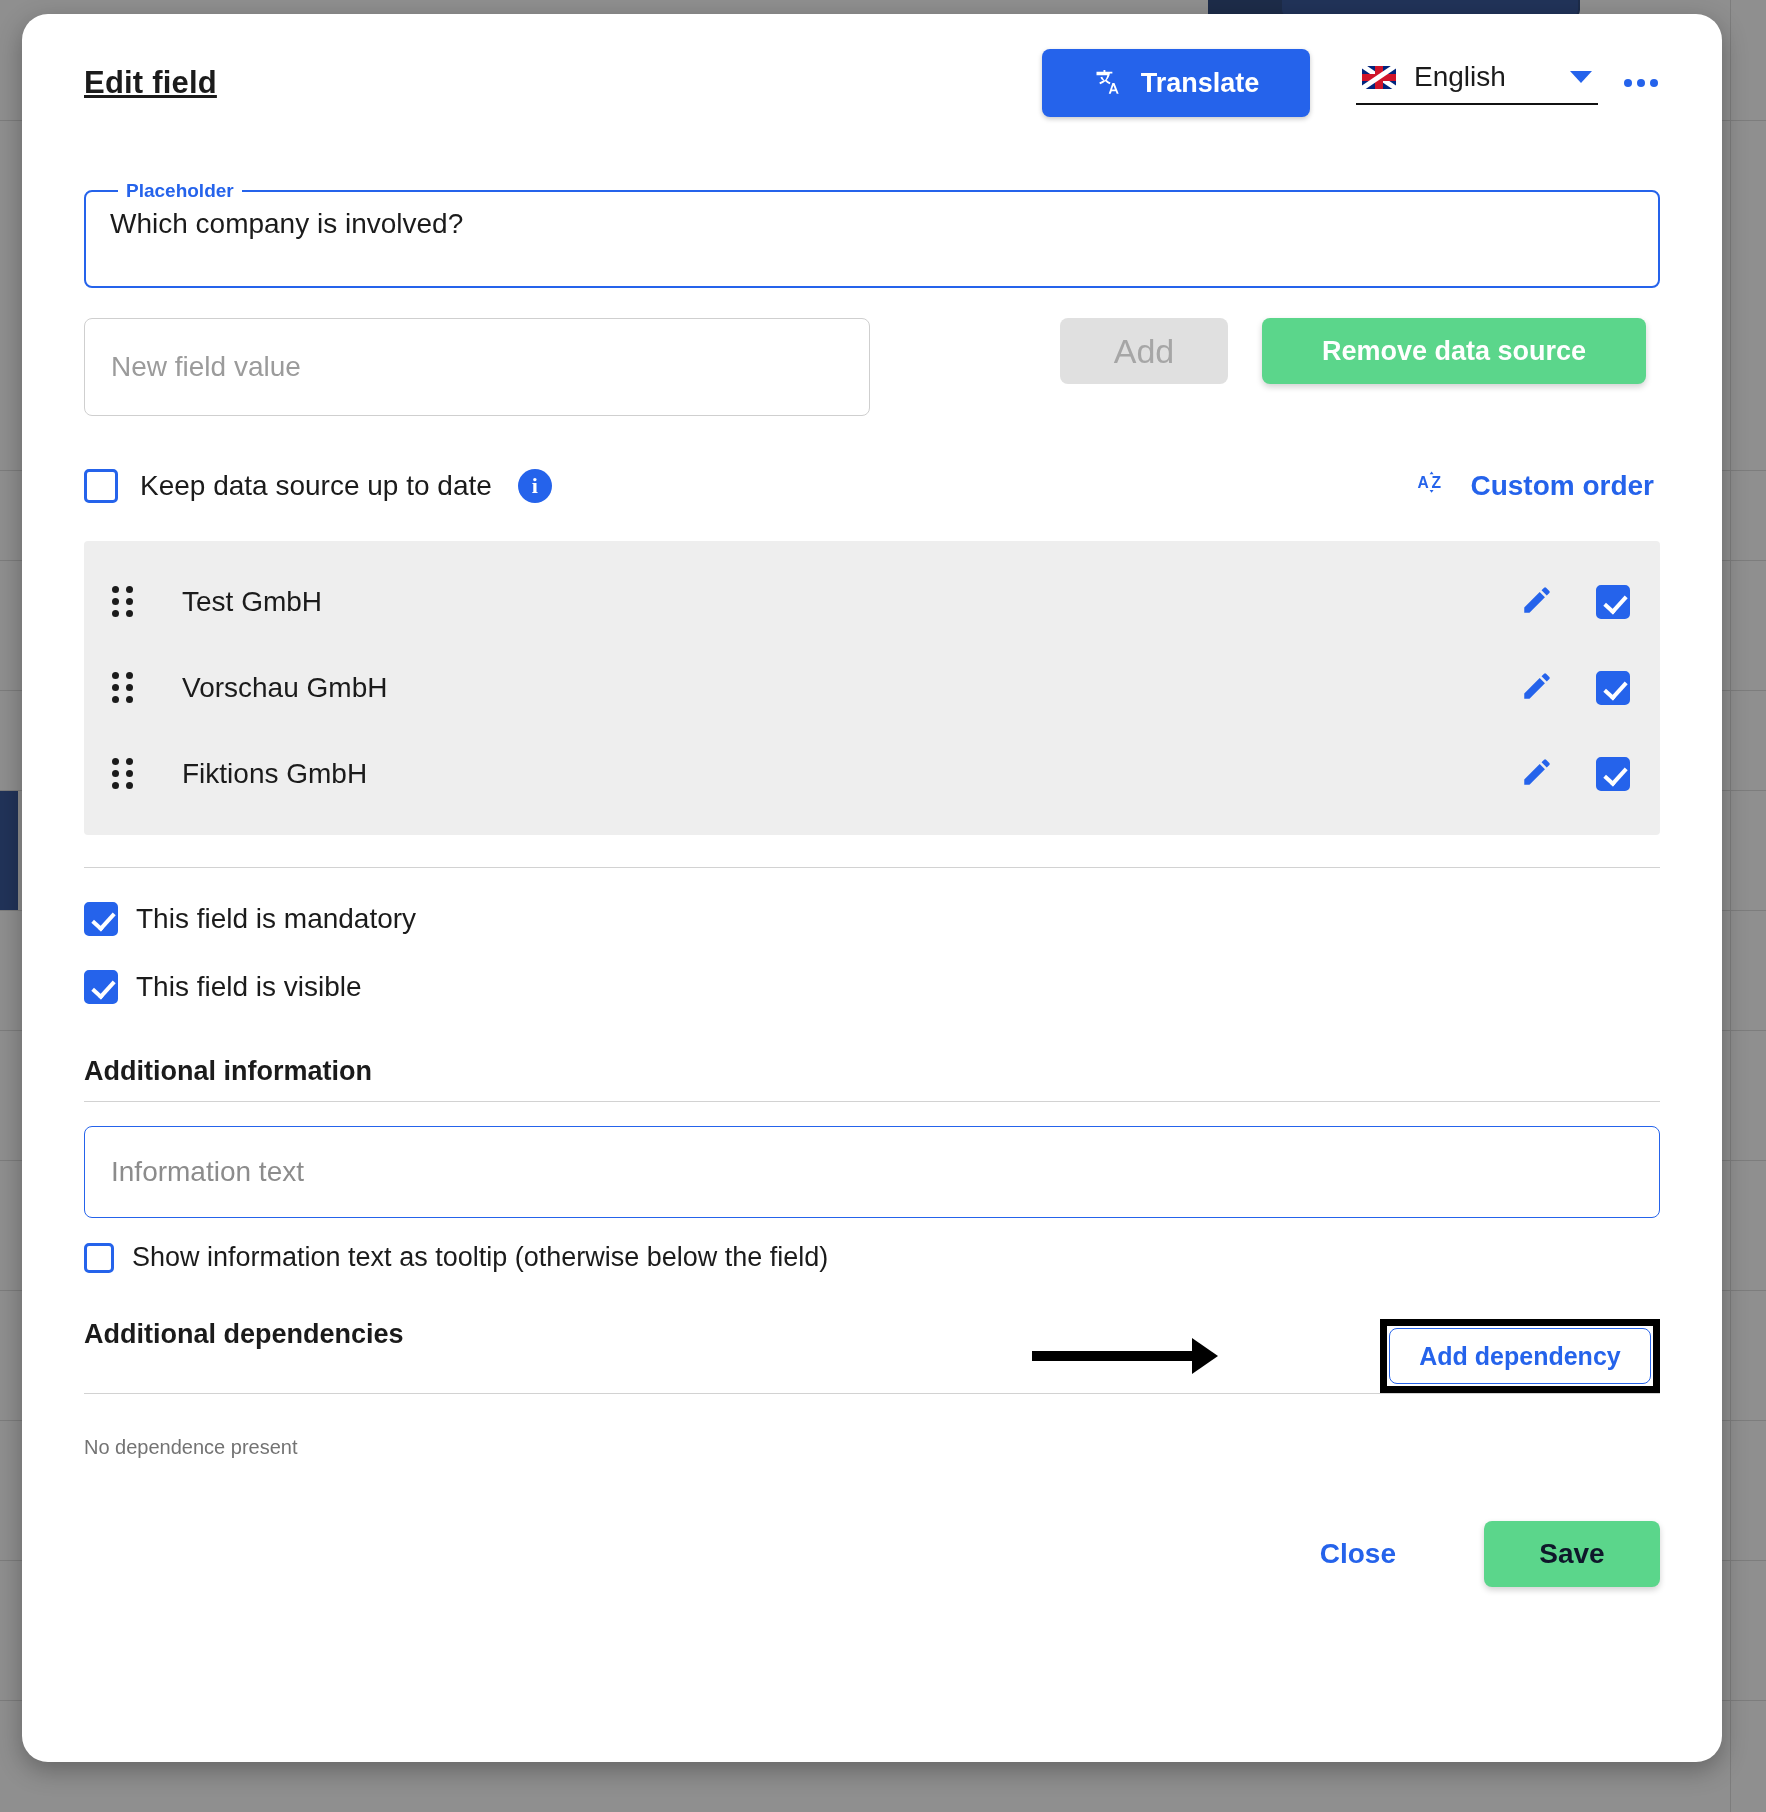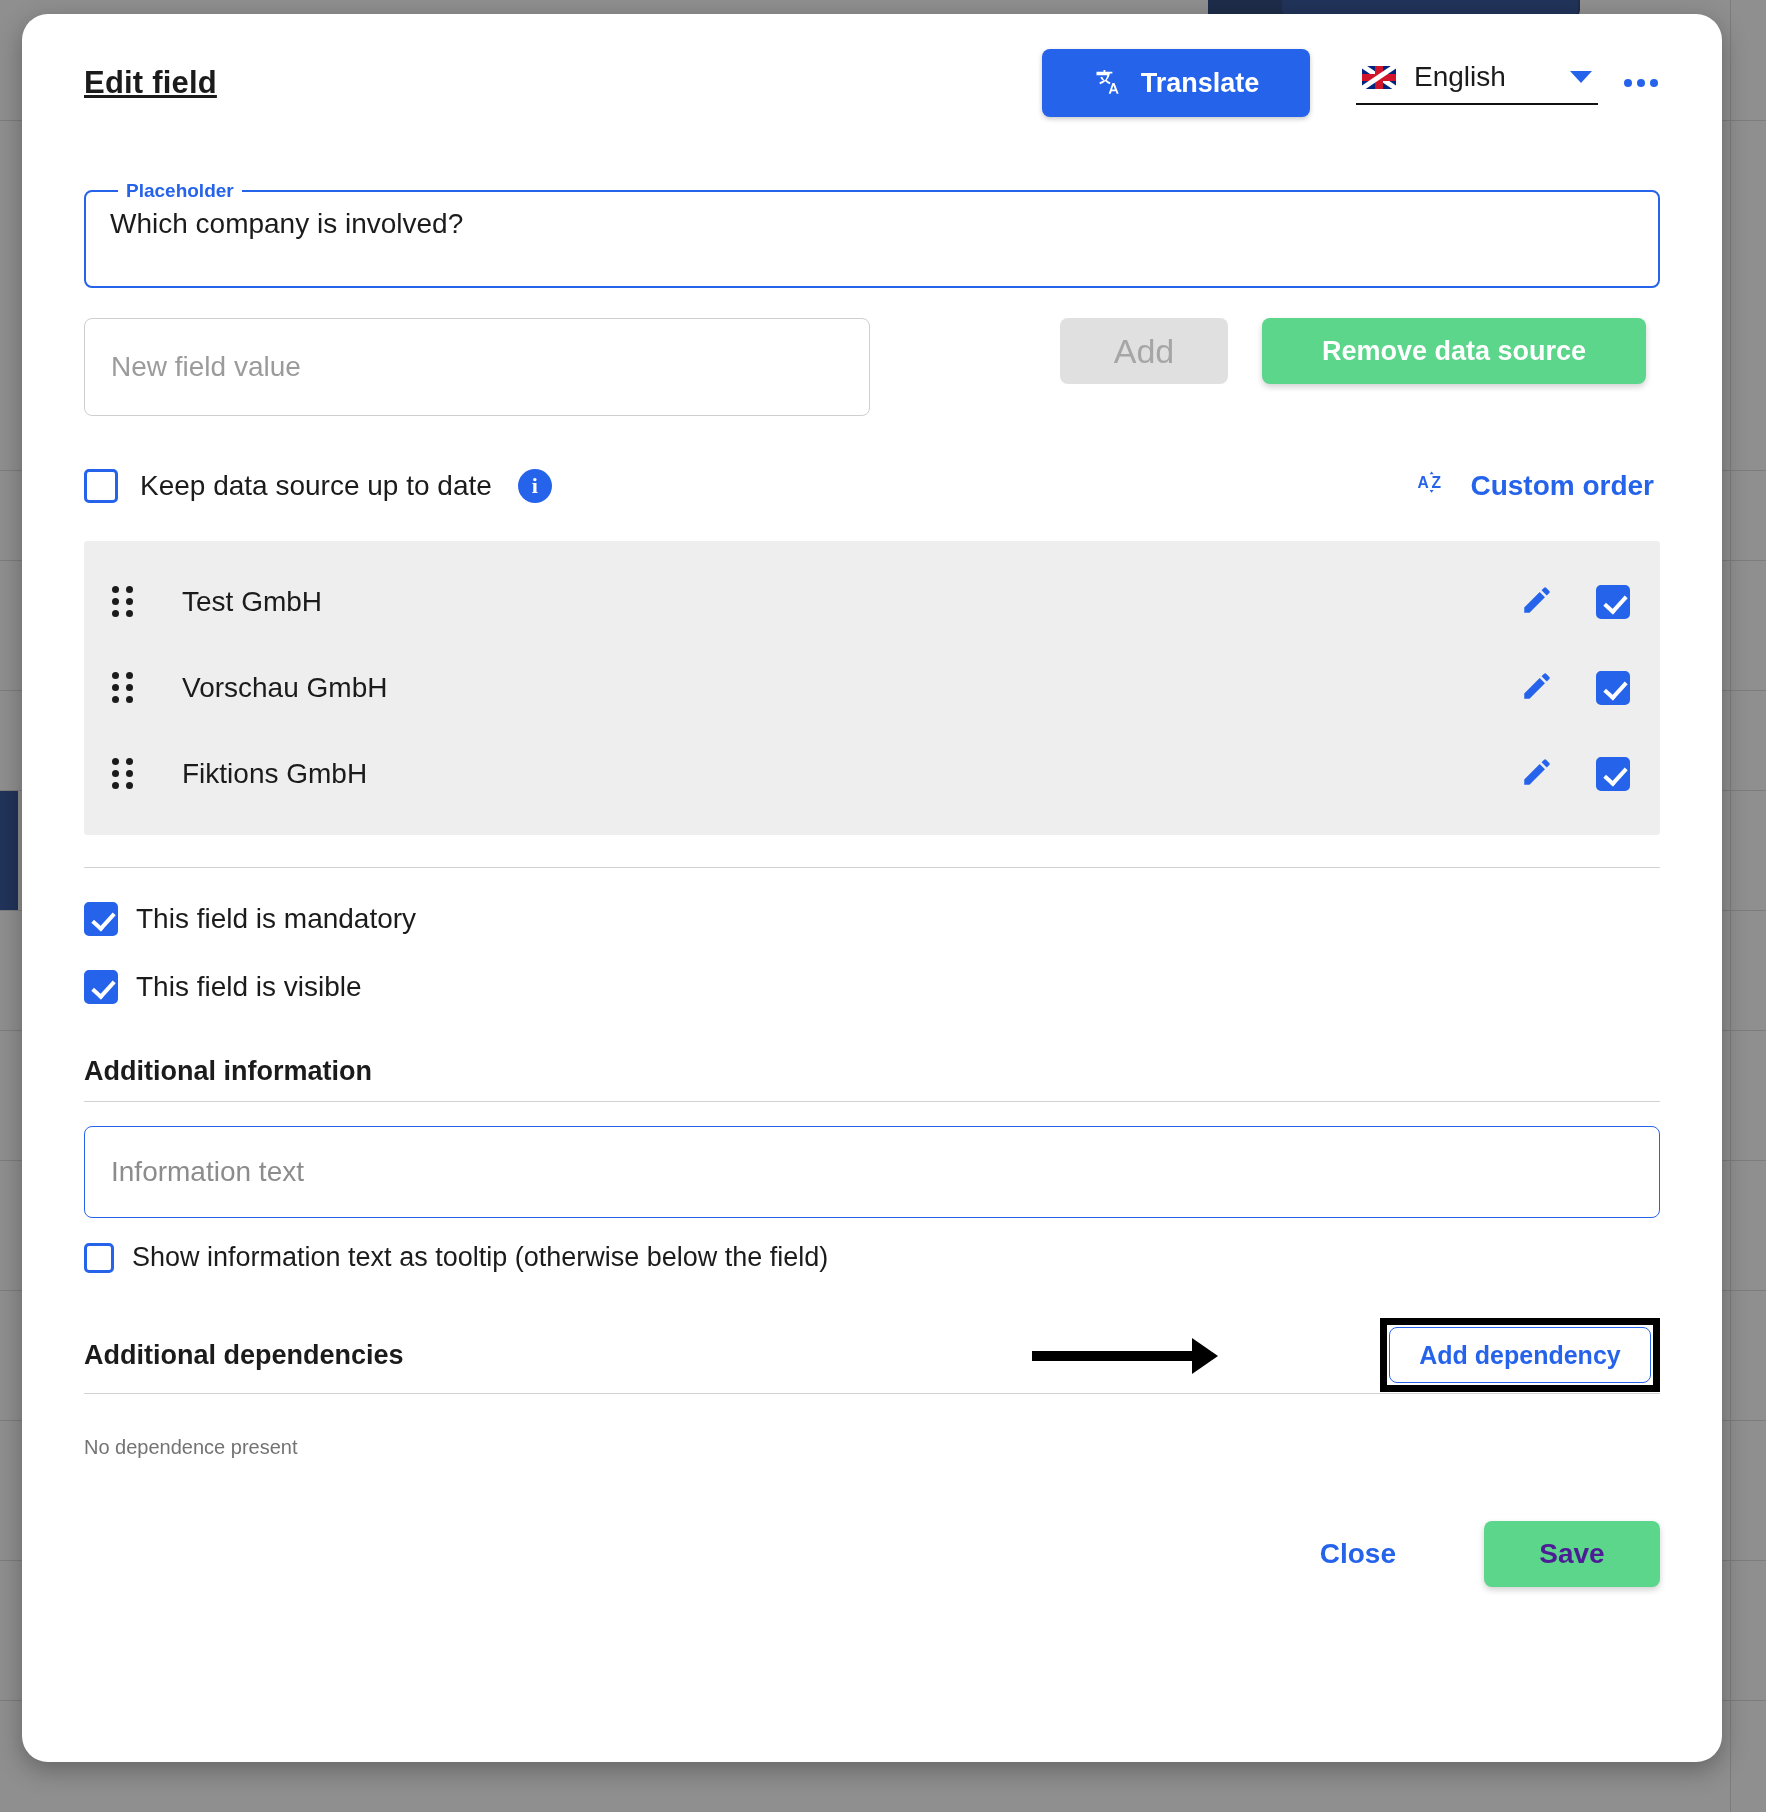--- a/index.html
+++ b/index.html
@@ -295,21 +295,21 @@
     font-family: "Liberation Sans", sans-serif;
     background: #fff;
   }
   .input-info::placeholder { color: #8c8c8c; }
   .row-tooltip { display: flex; align-items: center; margin-top: 24px; }
   .row-tooltip .cb { width: 30px; height: 30px; border-width: 3px; }
   .row-tooltip .cb-label { font-size: 27px; margin-left: 18px; }
 
   
   .dep-head {
-    display: flex; align-items: center;
+    display: flex; align-items: flex-start;
     margin-top: 46px; position: relative; height: 72px;
   }
   .dep-title { font-size: 27px; font-weight: bold; color: #1b1b1b; }
   .arrow-annot {
     position: absolute; left: 948px; top: 32px;
     width: 200px; height: 10px;
   }
   .arrow-annot .shaft {
     position: absolute; left: 0; top: 0;
     width: 165px; height: 10px; background: #000;
@@ -349,21 +349,21 @@
   }
   .btn-close {
     background: none; border: none;
     color: #2563eb; font-size: 28px; font-weight: bold;
     font-family: "Liberation Sans", sans-serif;
     cursor: pointer; padding: 14px 20px;
   }
   .btn-save {
     margin-left: 68px;
     width: 176px; height: 66px;
-    background: #5bd68b; color: #4c1d95;
+    background: #5bd68b; color: #0f172a;
     border: none; border-radius: 8px;
     font-size: 28px; font-weight: bold;
     font-family: "Liberation Sans", sans-serif;
     cursor: pointer;
     box-shadow: 0 3px 6px rgba(0,0,0,.18);
   }
 </style>
 </head>
 <body>
 

